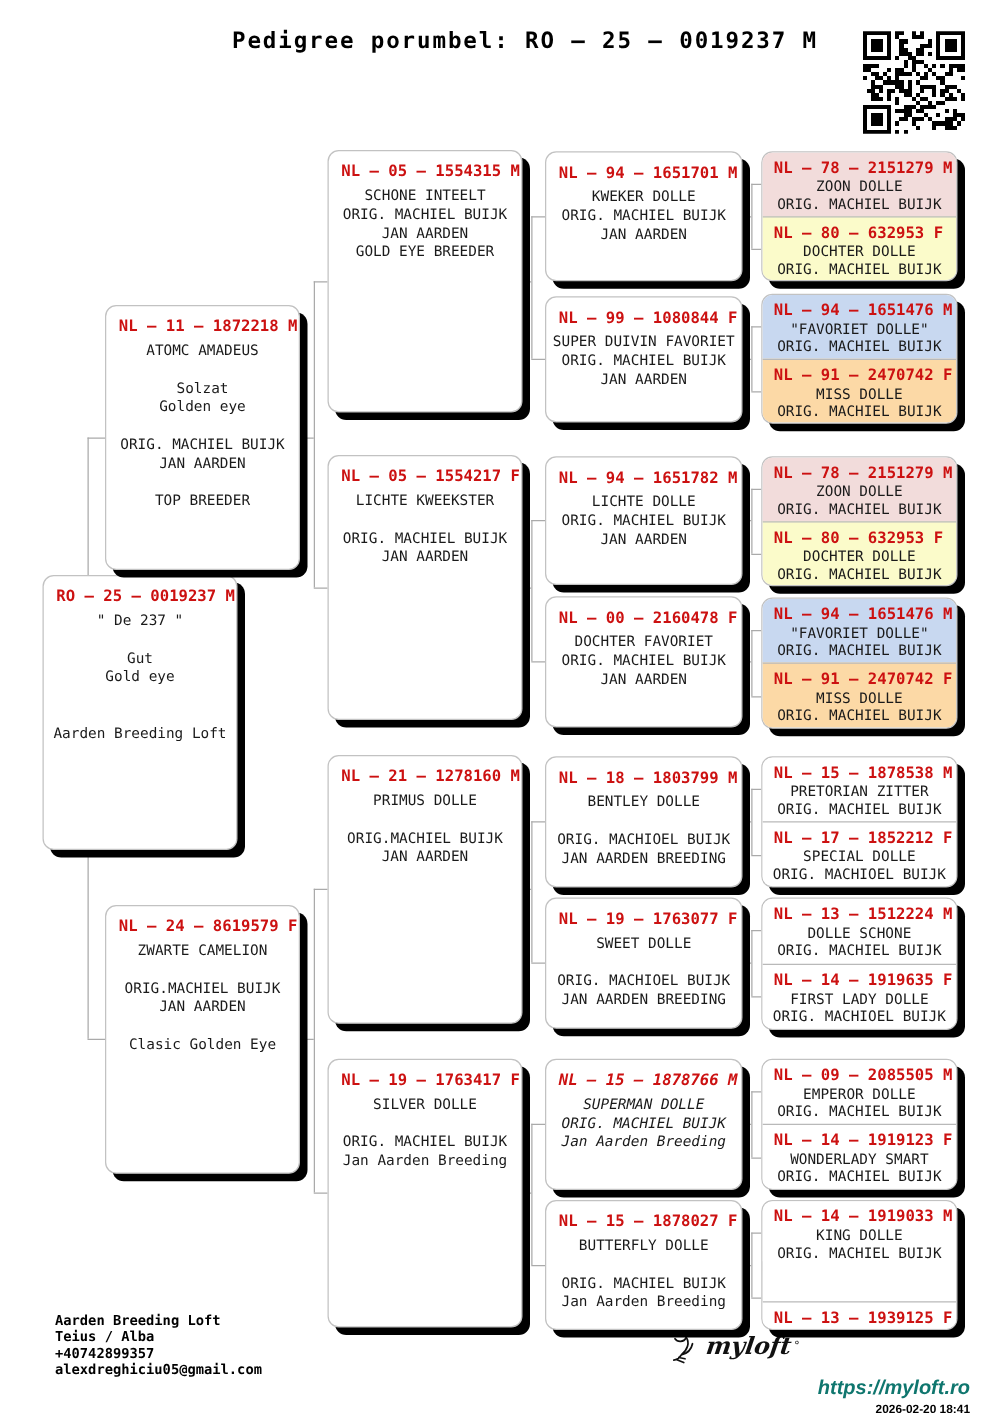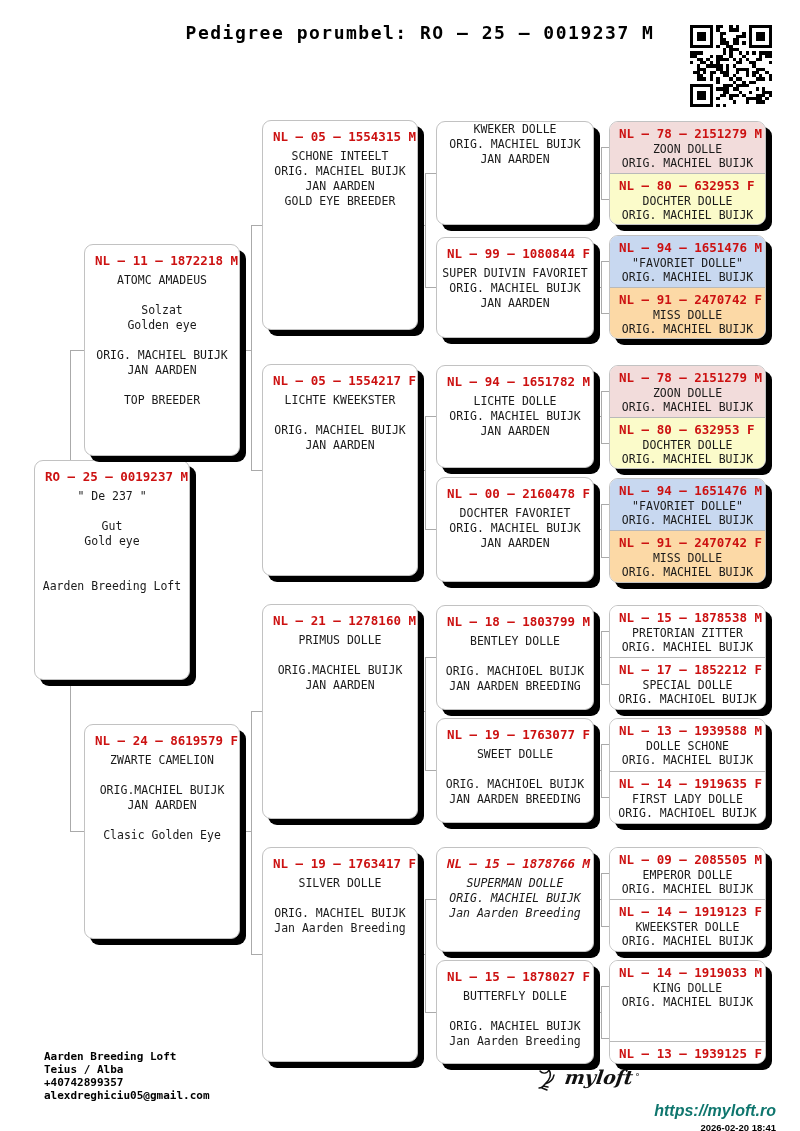--- a/index.html
+++ b/index.html
@@ -359,20 +359,21 @@
         <div class="line">JAN AARDEN</div>
       </div>
       <div class="pbox" style="left: 262px; top: 847px; width: 156px; height: 215px;">
         <div class="ring">NL – 19 – 1763417 F</div>
         <div class="line">SILVER DOLLE</div>
         <div class="line">&nbsp;</div>
         <div class="line">ORIG. MACHIEL BUIJK</div>
         <div class="line">Jan Aarden Breeding</div>
       </div>
       <div class="pbox" style="left: 436px; top: 121px; width: 158px; height: 104px;">
+        <div class="ring">NL – 94 – 1651701 M</div>
         <div class="line">KWEKER DOLLE</div>
         <div class="line">ORIG. MACHIEL BUIJK</div>
         <div class="line">JAN AARDEN</div>
       </div>
       <div class="pbox" style="left: 436px; top: 237px; width: 158px; height: 101px;">
         <div class="ring">NL – 99 – 1080844 F</div>
         <div class="line">SUPER DUIVIN FAVORIET</div>
         <div class="line">ORIG. MACHIEL BUIJK</div>
         <div class="line">JAN AARDEN</div>
       </div>
@@ -470,39 +471,39 @@
           <div class="line">ORIG. MACHIEL BUIJK</div>
         </div>
         <div class="pcell" style="background: rgb(255, 255, 255);">
           <div class="ring">NL – 17 – 1852212 F</div>
           <div class="line">SPECIAL DOLLE</div>
           <div class="line">ORIG. MACHIOEL BUIJK</div>
         </div>
       </div>
       <div class="pgroup" style="left: 609px; top: 718px; width: 157px; height: 106px;">
         <div class="pcell" style="background: rgb(255, 255, 255);">
-          <div class="ring">NL – 13 – 1939588 M</div>
+          <div class="ring">NL – 13 – 1512224 M</div>
           <div class="line">DOLLE SCHONE</div>
           <div class="line">ORIG. MACHIEL BUIJK</div>
         </div>
         <div class="pcell" style="background: rgb(255, 255, 255);">
           <div class="ring">NL – 14 – 1919635 F</div>
           <div class="line">FIRST LADY DOLLE</div>
           <div class="line">ORIG. MACHIOEL BUIJK</div>
         </div>
       </div>
       <div class="pgroup" style="left: 609px; top: 847px; width: 157px; height: 105px;">
         <div class="pcell" style="background: rgb(255, 255, 255);">
           <div class="ring">NL – 09 – 2085505 M</div>
           <div class="line">EMPEROR DOLLE</div>
           <div class="line">ORIG. MACHIEL BUIJK</div>
         </div>
         <div class="pcell" style="background: rgb(255, 255, 255);">
           <div class="ring">NL – 14 – 1919123 F</div>
-          <div class="line">KWEEKSTER DOLLE</div>
+          <div class="line">WONDERLADY SMART</div>
           <div class="line">ORIG. MACHIEL BUIJK</div>
         </div>
       </div>
       <div class="pgroup" style="left: 609px; top: 960px; width: 157px; height: 104px; gap: 32px;">
         <div class="pcell" style="background: rgb(255, 255, 255);">
           <div class="ring">NL – 14 – 1919033 M</div>
           <div class="line">KING DOLLE</div>
           <div class="line">ORIG. MACHIEL BUIJK</div>
         </div>
         <div class="pcell" style="background: rgb(255, 255, 255);">

